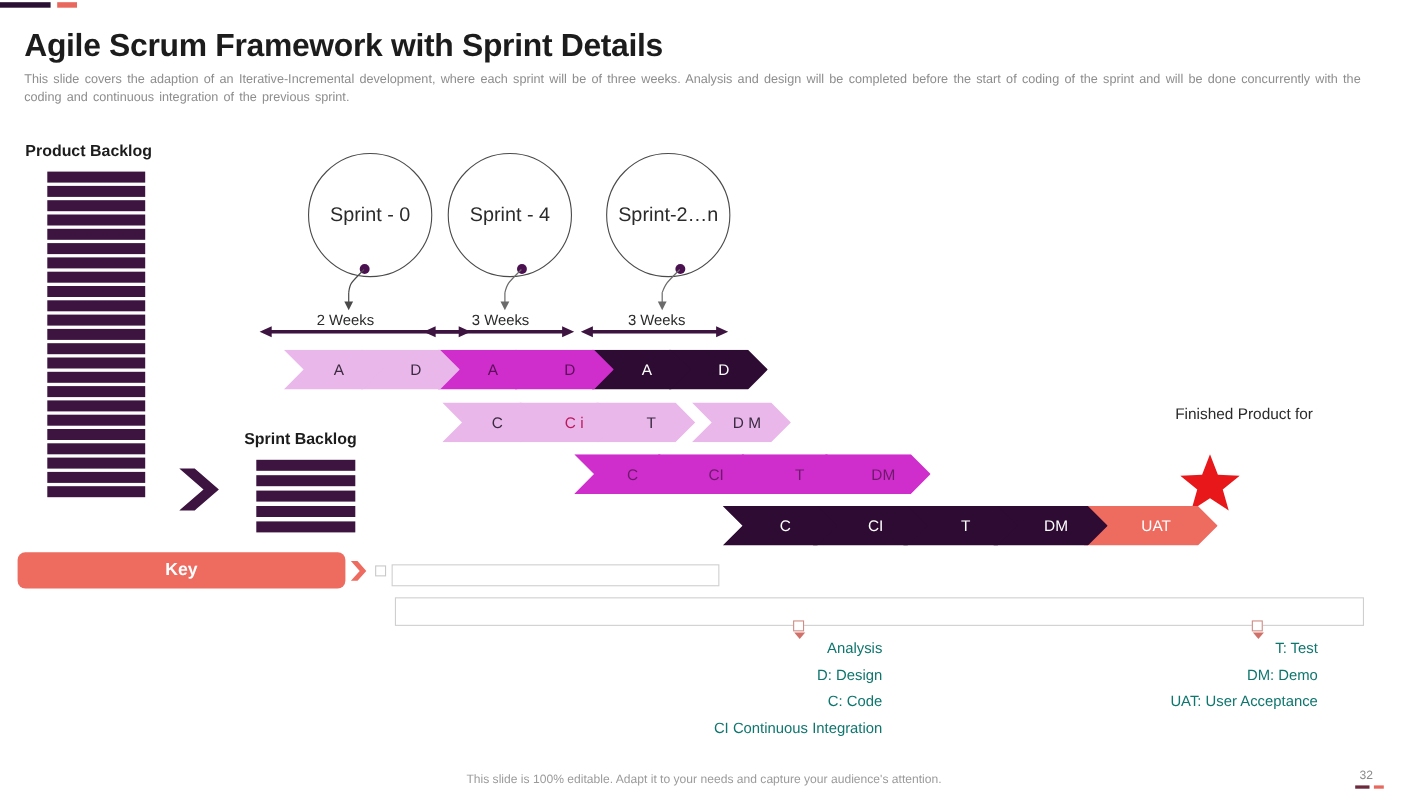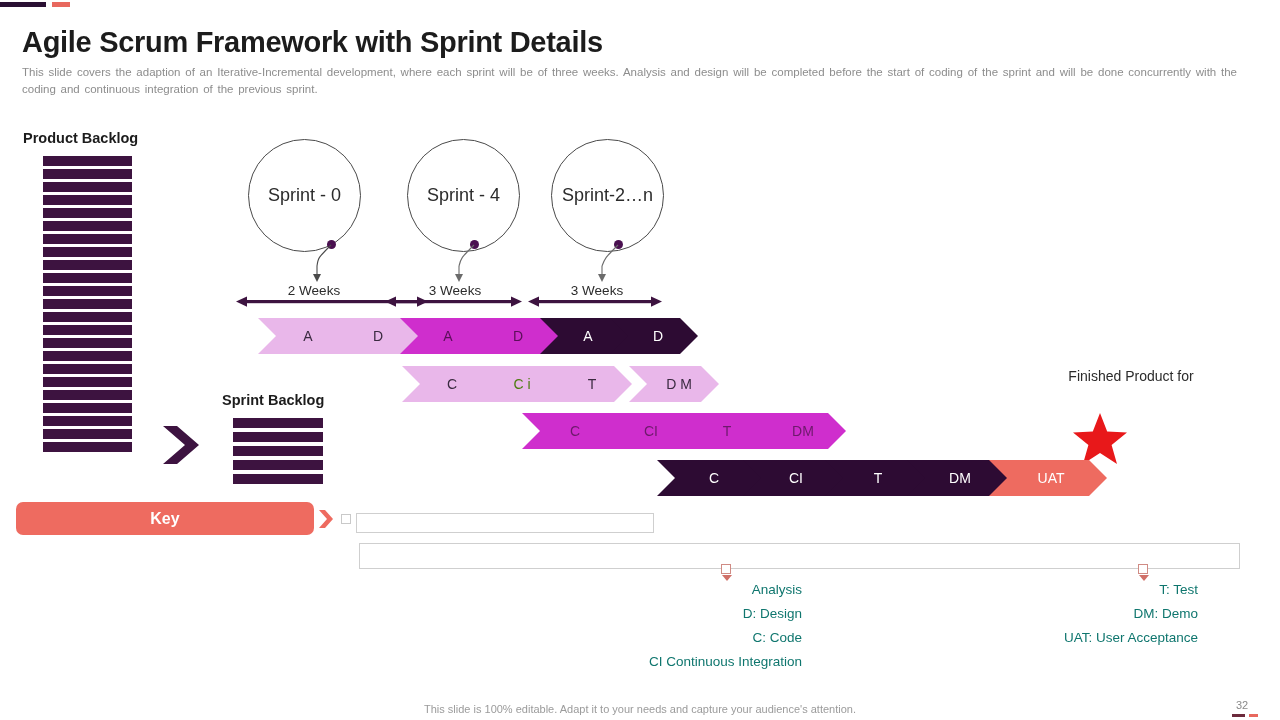--- a/index.html
+++ b/index.html
@@ -53,21 +53,21 @@
     position: absolute; left: 161px; top: 424px; width: 50px; height: 42px;
   }
 
   
   .sprint-circle {
     position: absolute; width: 113px; height: 113px; border-radius: 50%;
     border: 1.2px solid #4a4a4a; background: #ffffff;
     display: flex; align-items: center; justify-content: center;
   }
   .sprint-circle span { font-size: 18px; color: #2b2b2b; }
-  #sprint-circle-0 { left: 248px; top: 139px; text-align: center; }
+  #sprint-circle-0 { left: 280px; top: 139px; text-align: center; }
   #sprint-circle-1 { left: 407px; top: 139px; }
   #sprint-circle-2 { left: 551px; top: 139px; }
 
   .sprint-dot {
     position: absolute; width: 9px; height: 9px; border-radius: 50%;
     background: #4a1050;
   }
   #sprint-dot-0 { left: 327px; top: 240px; }
   #sprint-dot-1 { left: 470px; top: 240px; }
   #sprint-dot-2 { left: 614px; top: 240px; }
@@ -298,21 +298,21 @@
       <span style="padding-left: 10px;">D</span>
     </div>
   </div>
 <div class="arrow-row" id="arrow-row-2">
     <div class="arrow-chip" style="left: 0px; width: 90px; color: rgb(58, 42, 64); z-index: 20;">
       <svg viewBox="0 0 90 36" width="90" height="36" style="position: absolute; left: 0px; top: 0px;">
         <path d="M0,0 L72,0 L90,18 L72,36 L0,36 L18,18 Z" fill="#e9b7ea"></path>
       </svg>
       <span style="padding-left: 10px;">C</span>
     </div>
-    <div class="arrow-chip" style="left: 70px; width: 90px; color: #4d7c0f; z-index: 19;">
+    <div class="arrow-chip" style="left: 70px; width: 90px; color: #be185d; z-index: 19;">
       <svg viewBox="0 0 90 36" width="90" height="36" style="position: absolute; left: 0px; top: 0px;">
         <path d="M0,0 L72,0 L90,18 L72,36 L0,36 L18,18 Z" fill="#e9b7ea"></path>
       </svg>
       <span style="padding-left: 10px;">C i</span>
     </div>
     <div class="arrow-chip" style="left: 140px; width: 90px; color: rgb(58, 42, 64); z-index: 18;">
       <svg viewBox="0 0 90 36" width="90" height="36" style="position: absolute; left: 0px; top: 0px;">
         <path d="M0,0 L72,0 L90,18 L72,36 L0,36 L18,18 Z" fill="#e9b7ea"></path>
       </svg>
       <span style="padding-left: 10px;">T</span>

